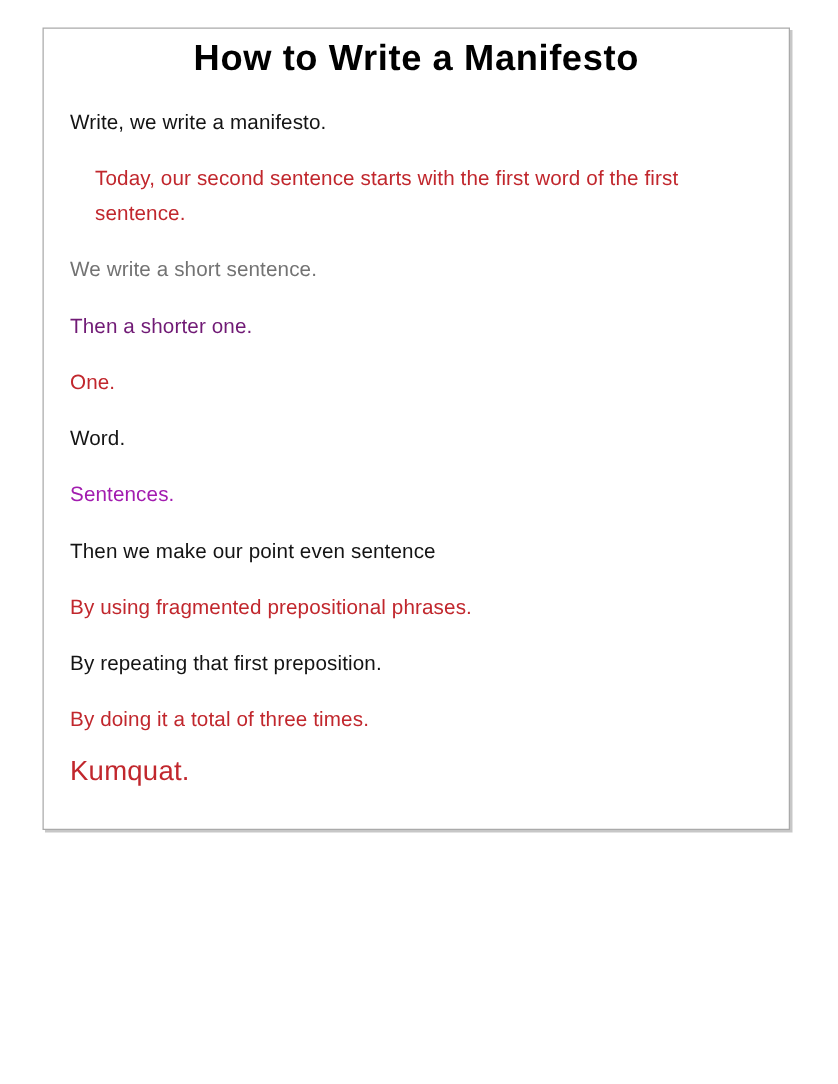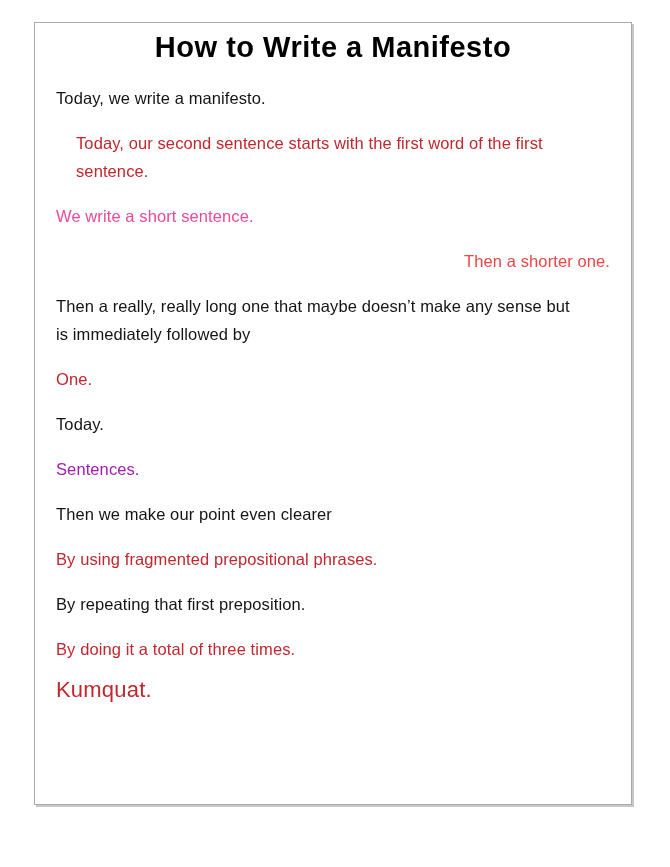--- a/index.html
+++ b/index.html
@@ -8,21 +8,21 @@
     height: 867px;
     background: #ffffff;
     font-family: "Liberation Sans", sans-serif;
     overflow: hidden;
   }
   .page-frame {
     position: absolute;
     left: 34px;
     top: 22px;
     width: 598px;
-    height: 783px;
+    height: 642px;
     background: #ffffff;
     border: 1px solid #aaaaaa;
     box-shadow: 2px 2px 0 rgba(130,130,130,0.45);
     padding: 4px 21px 10px 21px;
   }
   .doc-title {
     font-size: 29px;
     font-weight: bold;
     letter-spacing: 0.5px;
     text-align: center;
@@ -44,29 +44,27 @@
     line-height: 30px;
     letter-spacing: 0.2px;
   }
 </style>
 </head>
 <body>
 
 <div class="page-frame">
   <h1 class="doc-title">How to Write a Manifesto</h1>
   <div class="paragraphs">
-      <p class="para" style="color: rgb(20, 20, 20);">Today, we write a manifesto.</p>
+      <p class="para" style="color: rgb(20, 20, 20);">Write, we write a manifesto.</p>
       <p class="para" style="color: rgb(193, 39, 45); margin-left: 20px;">Today, our second sentence starts with the first word of the first
 sentence.</p>
-      <p class="para" style="color: #ec4899;">We write a short sentence.</p>
-      <p class="para" style="color: #ef4444; text-align: right;">Then a shorter one.</p>
-      <p class="para" style="color: rgb(20, 20, 20);">Then a really, really long one that maybe doesn’t make any sense but
-is immediately followed by</p>
+      <p class="para" style="color: #737373;">We write a short sentence.</p>
+      <p class="para" style="color: #701a75;">Then a shorter one.</p>
       <p class="para" style="color: rgb(193, 39, 45);">One.</p>
-      <p class="para" style="color: rgb(20, 20, 20);">Today.</p>
+      <p class="para" style="color: rgb(20, 20, 20);">Word.</p>
       <p class="para" style="color: #a21caf;">Sentences.</p>
-      <p class="para" style="color: rgb(20, 20, 20);">Then we make our point even clearer</p>
+      <p class="para" style="color: rgb(20, 20, 20);">Then we make our point even sentence</p>
       <p class="para" style="color: rgb(193, 39, 45);">By using fragmented prepositional phrases.</p>
       <p class="para" style="color: rgb(20, 20, 20);">By repeating that first preposition.</p>
       <p class="para" style="color: rgb(193, 39, 45);">By doing it a total of three times.</p>
       <p class="para large" style="color: rgb(193, 39, 45);">Kumquat.</p>
     </div>
 </div>
 
 </body></html>

